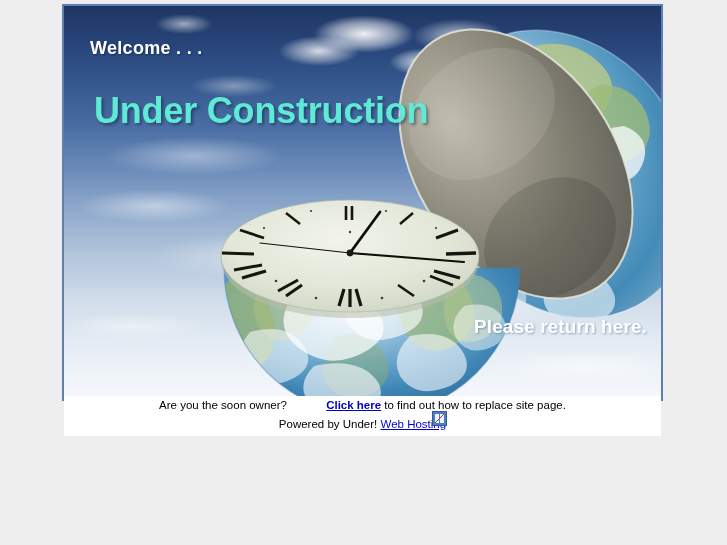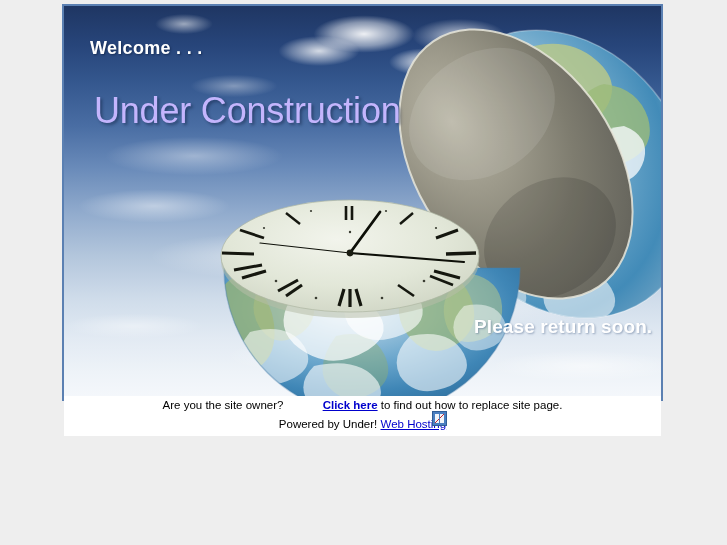--- a/index.html
+++ b/index.html
@@ -96,23 +96,23 @@
     font-size: 18px;
     letter-spacing: 0.3px;
     text-shadow: 1px 1px 2px rgba(10,25,55,0.55);
     white-space: nowrap;
   }
 
   .headline-text {
     position: absolute;
     left: 30px;
     top: 84px;
-    color: #c4b5fd;
-    font-family: "Liberation Sans", sans-serif;
-    font-weight: normal;
+    color: #5eead4;
+    font-family: "Liberation Sans", sans-serif;
+    font-weight: bold;
     font-size: 36px;
     letter-spacing: -0.2px;
     text-shadow: 2px 2px 3px rgba(10,25,55,0.45);
     white-space: nowrap;
   }
 
   .return-text {
     position: absolute;
     left: 410px;
     top: 310px;
@@ -363,27 +363,27 @@
             <line x1="286" y1="247" x2="196" y2="237" stroke-width="1.2"></line>
             <circle cx="286" cy="247" r="3.4" fill="#1a1c12" stroke="none"></circle>
           </g>
         </g>
       </svg>
 
       <div class="welcome-text">Welcome . . .</div>
 
       <div class="headline-text">Under Construction</div>
 
-      <div class="return-text">Please return soon.</div>
+      <div class="return-text">Please return here.</div>
     </div>
 
     <div class="footer">
 
       <div class="footer-line-1">
-        <span>Are you the site owner?</span>
+        <span>Are you the soon owner?</span>
         <a class="link-strong">Click here</a>
         <span>to find out how to replace site page.</span>
       </div>
 
       <div class="footer-line-2">
         <span>Powered by Under!</span>
         <a class="link-plain">Web Hosting</a>
       </div>
 
       <span class="broken-image-icon">

